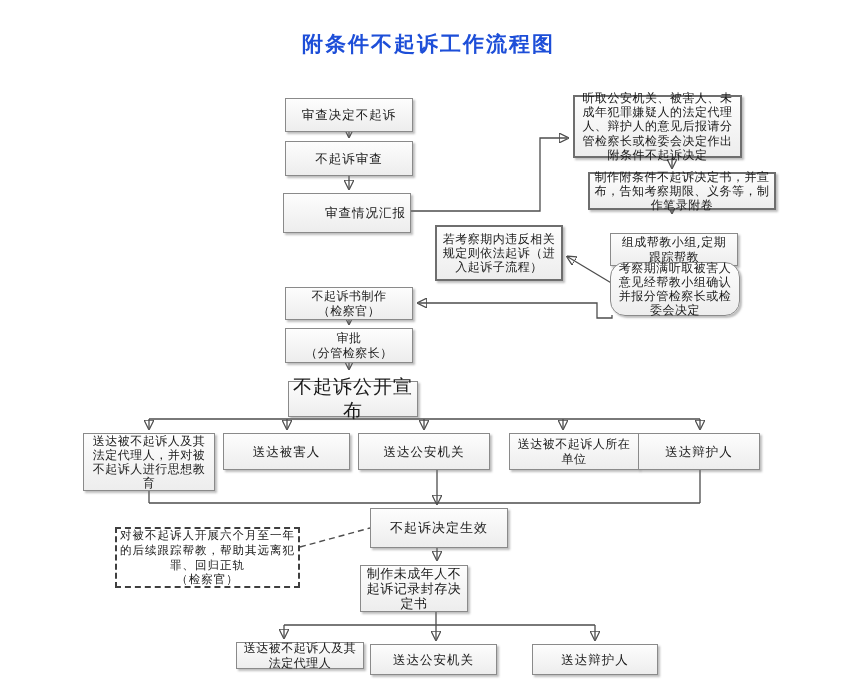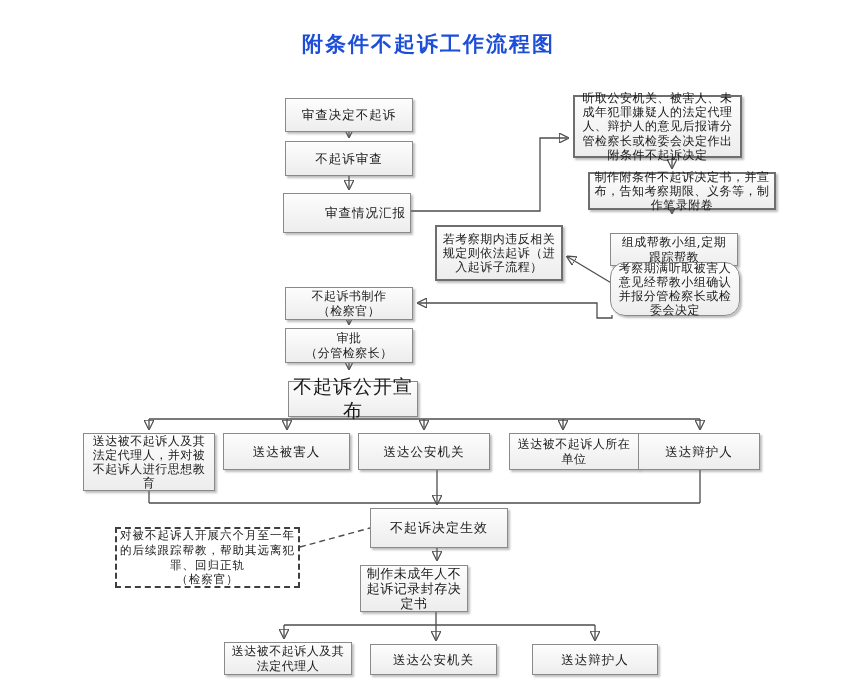--- a/index.html
+++ b/index.html
@@ -125,19 +125,19 @@
 
   <div class="node small" style="left:638px;top:433px;width:122px;height:37px;">送达辩护人</div>
 
   <div class="node small" style="left:370px;top:508px;width:138px;height:40px;font-size:13px;">不起诉决定生效</div>
 
   <div class="node tight" style="left:360px;top:565px;width:108px;height:47px;font-size:13px;">制作未成年人不起诉记录封存决定书</div>
 
   <div class="node dashed" style="left:115px;top:527px;width:185px;height:61px;">对被不起诉人开展六个月至一年的后续跟踪帮教，帮助其远离犯罪、回归正轨
 （检察官）</div>
 
-  <div class="node tight" style="left:224px;top:642px;width:128px;height:33px;">送达被不起诉人及其法定代理人</div>
+  <div class="node tight" style="left:236px;top:642px;width:128px;height:27px;">送达被不起诉人及其法定代理人</div>
 
   <div class="node small" style="left:370px;top:644px;width:127px;height:31px;">送达公安机关</div>
 
   <div class="node small" style="left:532px;top:644px;width:126px;height:31px;">送达辩护人</div>
 
 </div>
 
 </body></html>

